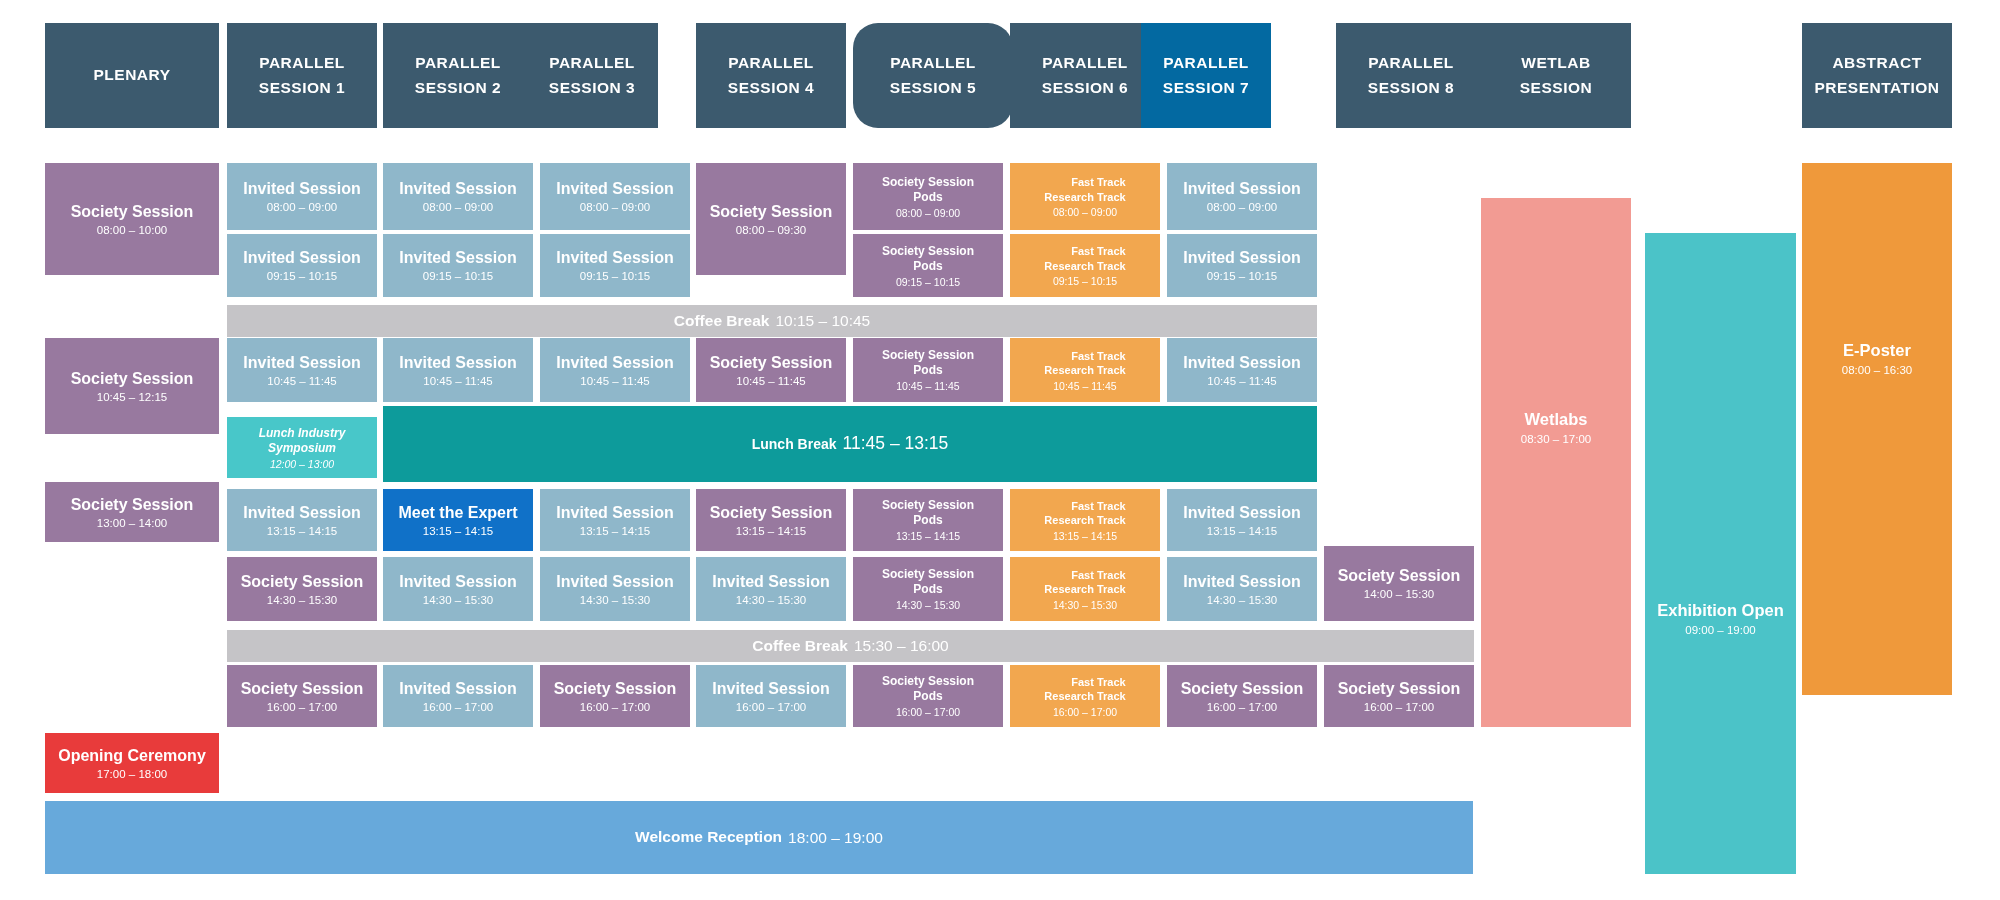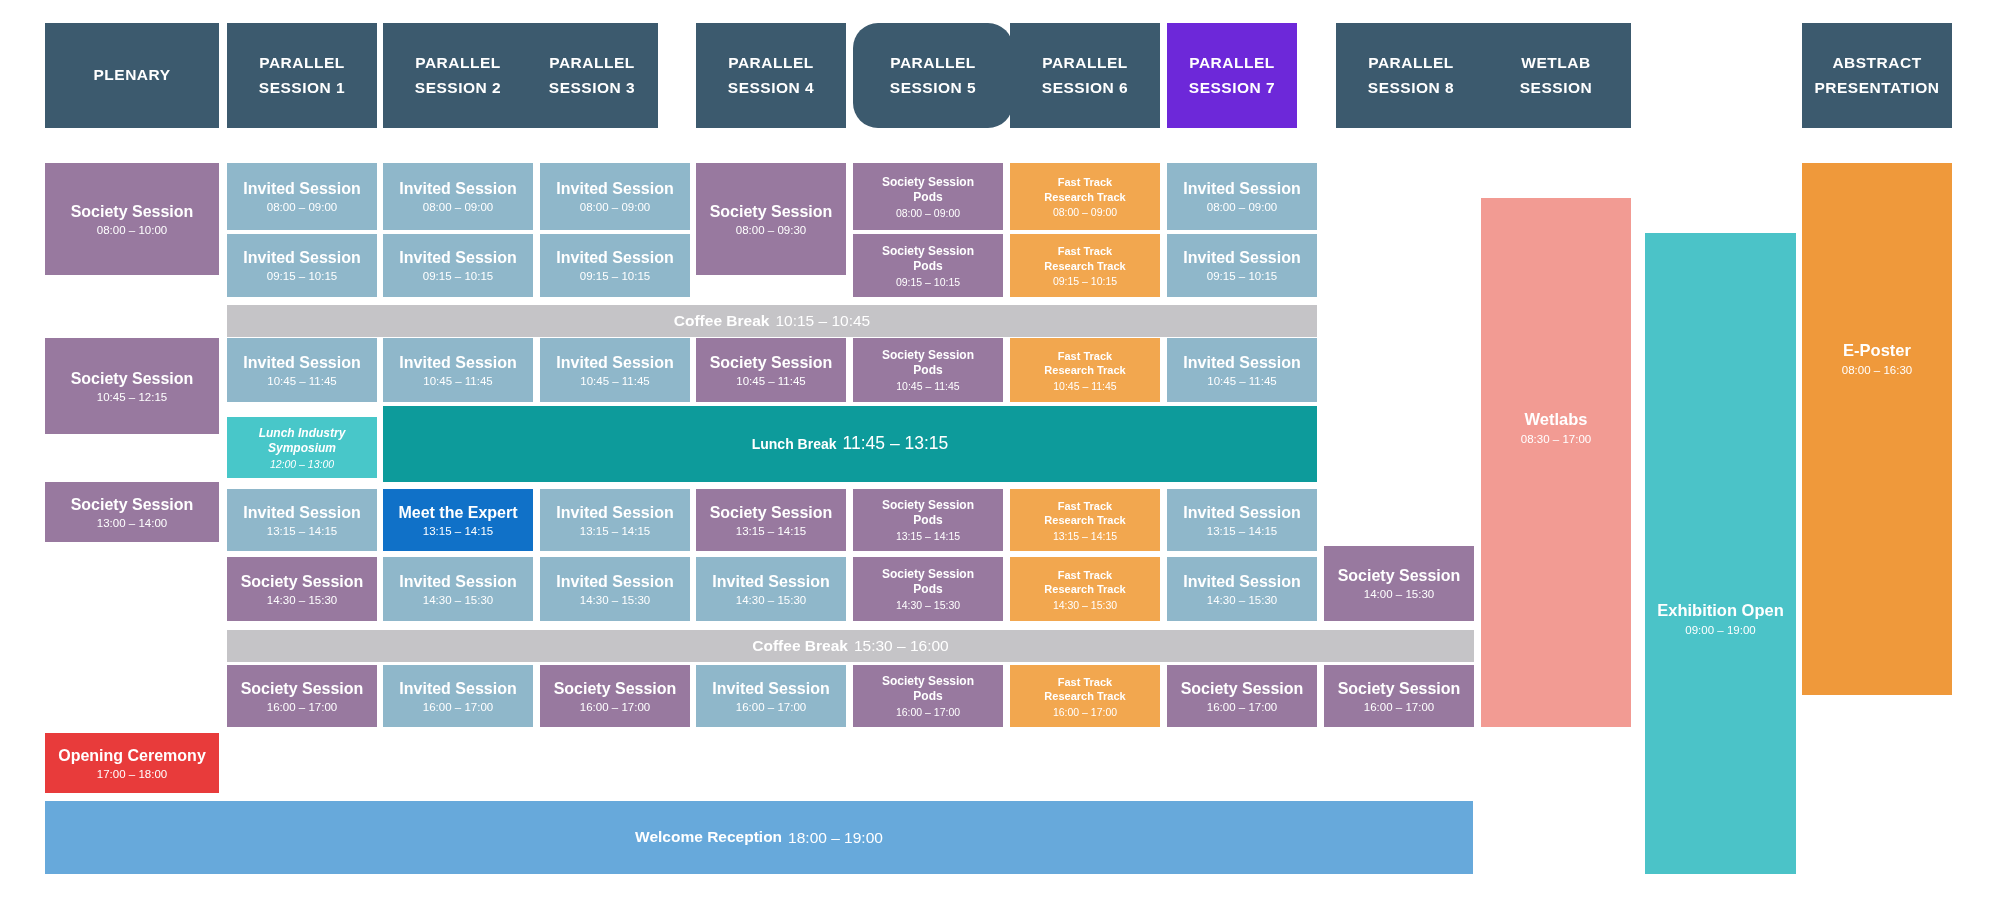--- a/index.html
+++ b/index.html
@@ -13,21 +13,21 @@
     line-height:1.6;padding:0 16px;box-sizing:border-box;
   }
   .blk{
     position:absolute;display:flex;flex-direction:column;align-items:center;justify-content:center;
     text-align:center;color:#fff;box-sizing:border-box;padding:3px 4px;
   }
   .blk .t{font-weight:bold;font-size:16px;line-height:1.2;white-space:pre-line;}
   .blk .tm{font-size:11.5px;margin-top:4px;line-height:1;}
   .blk.small .t{font-size:12px;line-height:1.25;}
   .blk.small .tm{font-size:10.5px;margin-top:3px;}
-  .blk.xsmall .t{font-size:11px;line-height:1.3;}
+  .blk.xsmall .t{font-size:11px;line-height:1.3;text-align:right;}
   .blk.xsmall .tm{font-size:10.5px;margin-top:3px;}
   .blk.bar{flex-direction:row;padding:16px;}
   .blk.bar .t{font-size:15.5px;white-space:nowrap;}
   .blk.bar .tm{font-size:15.5px;margin:0 0 0 6px;}
   .blk.barlg .t{font-size:14px;}
   .blk.barlg .tm{font-size:17.5px;}
   .blk.tall{justify-content:flex-start;}
   .blk.tall .t{font-size:16.5px;}
   .blk.tall .tm{font-size:11.5px;}
 </style>
@@ -35,21 +35,21 @@
 <body>
 
 <div class="canvas">
     <div class="hdr" style="left: 45px; width: 174px; background: rgb(60, 90, 110);">PLENARY</div>
     <div class="hdr" style="left: 227px; width: 150px; background: rgb(60, 90, 110);">PARALLEL SESSION 1</div>
     <div class="hdr" style="left: 383px; width: 150px; background: rgb(60, 90, 110);">PARALLEL SESSION 2</div>
     <div class="hdr" style="left: 520px; width: 132px; background: rgb(60, 90, 110); margin-left: 6px;">PARALLEL SESSION 3</div>
     <div class="hdr" style="left: 696px; width: 150px; background: rgb(60, 90, 110);">PARALLEL SESSION 4</div>
     <div class="hdr" style="left: 853px; width: 160px; background: rgb(60, 90, 110); border-radius: 25px;">PARALLEL SESSION 5</div>
     <div class="hdr" style="left: 1010px; width: 150px; background: rgb(60, 90, 110);">PARALLEL SESSION 6</div>
-    <div class="hdr" style="left: 1167px; width: 130px; background: #6d28d9;">PARALLEL SESSION 7</div>
+    <div class="hdr" style="left: 1141px; width: 130px; background: #0369a1;">PARALLEL SESSION 7</div>
     <div class="hdr" style="left: 1324px; width: 150px; background: rgb(60, 90, 110); margin-left: 12px;">PARALLEL SESSION 8</div>
     <div class="hdr" style="left: 1481px; width: 150px; background: rgb(60, 90, 110);">WETLAB SESSION</div>
     <div class="hdr" style="left: 1802px; width: 150px; background: rgb(60, 90, 110);">ABSTRACT PRESENTATION</div>
     <div class="blk " style="left: 45px; top: 163px; width: 174px; height: 112px; background: rgb(152, 121, 159);">
       <div class="t">Society Session</div>
       <div class="tm">08:00 – 10:00</div>
     </div>
     <div class="blk " style="left: 45px; top: 338px; width: 174px; height: 96px; background: rgb(152, 121, 159);">
       <div class="t">Society Session</div>
       <div class="tm">10:45 – 12:15</div>

